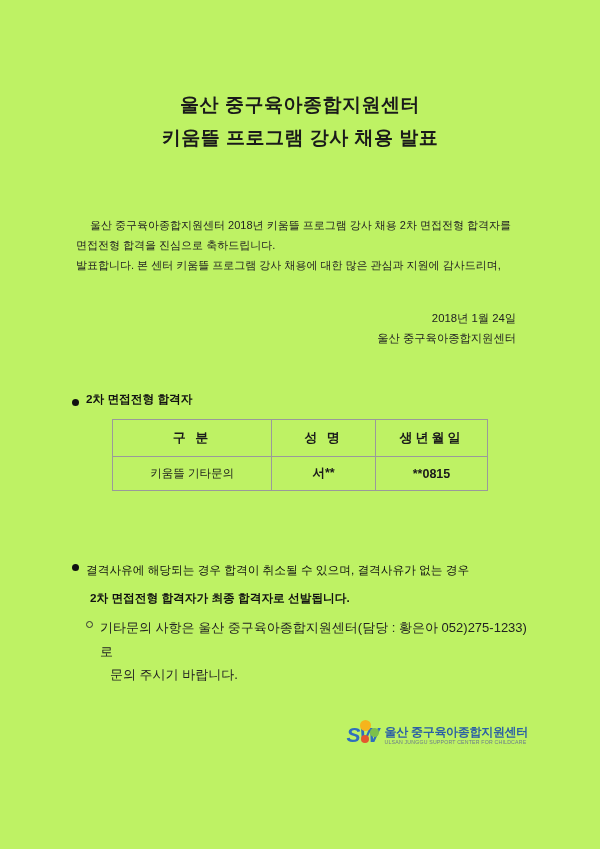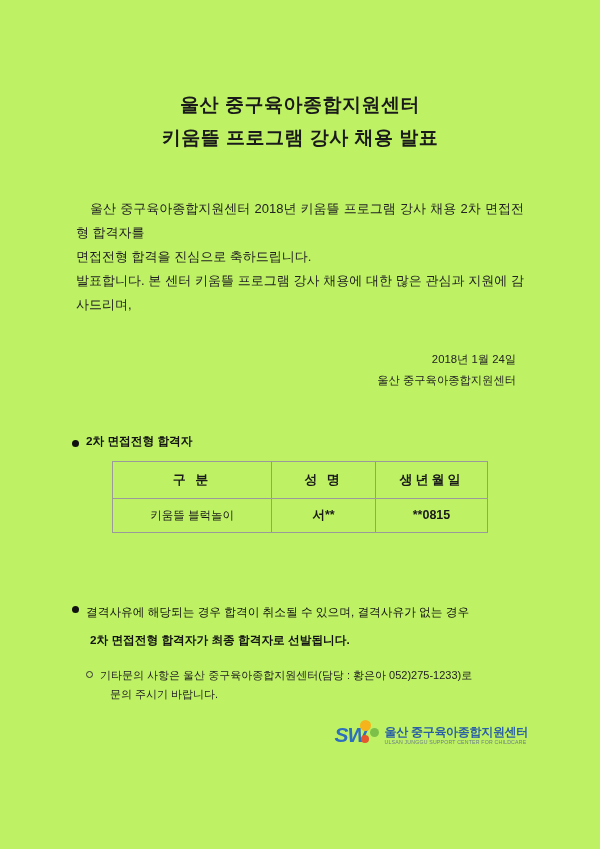--- a/index.html
+++ b/index.html
@@ -33,22 +33,22 @@
     text-align: center;
   }
   .title-line {
     font-size: 19px;
     font-weight: bold;
     letter-spacing: 0.5px;
     color: #1a1a1a;
     line-height: 1.75;
   }
   .intro {
-    margin-top: 42px;
-    font-size: 13px;
+    margin-top: 60px;
+    font-size: 11px;
     line-height: 1.85;
     color: #222222;
     text-align: justify;
     padding: 0 4px;
   }
   .intro p {
     margin: 0;
   }
   .intro .indent {
     display: inline-block;
@@ -135,25 +135,25 @@
   }
   .note-sub {
     margin-top: 7px;
     padding-left: 18px;
     font-size: 11.7px;
     font-weight: bold;
     color: #111111;
     line-height: 1.8;
   }
   .note-small {
-    margin-top: 16px;
+    margin-top: 8px;
     padding-left: 14px;
     display: flex;
     align-items: flex-start;
-    font-size: 11px;
+    font-size: 13px;
     color: #222222;
     line-height: 1.8;
   }
   .note-small .txt {
     display: block;
   }
   .note-small .txt .second {
     display: block;
     padding-left: 10px;
   }
@@ -166,21 +166,21 @@
   }
   .logo-mark {
     position: relative;
     width: 48px;
     height: 34px;
     margin-right: 6px;
     flex: 0 0 auto;
   }
   .logo-mark .sw-text {
     position: absolute;
-    left: 4px;
+    left: 16px;
     top: 4px;
     font-size: 21px;
     font-style: italic;
     font-weight: bold;
     color: #2e6fbd;
     letter-spacing: -1px;
   }
   .logo-mark .dot-y {
     position: absolute;
     width: 11px;
@@ -254,21 +254,21 @@
     <table class="result-table">
       <thead>
         <tr>
           <th class="col-1">구  분</th>
           <th class="col-2">성  명</th>
           <th class="col-3">생년월일</th>
         </tr>
       </thead>
       <tbody>
         <tr>
-          <td class="category">키움뜰 블럭놀이</td>
+          <td class="category">키움뜰 기타문의</td>
           <td class="name">서**</td>
           <td class="birth">**0815</td>
         </tr>
       </tbody>
     </table>
 
     <div class="note-block">
       <div class="note-line">
         <span class="bullet-dot"></span>
         <span>결격사유에 해당되는 경우 합격이 취소될 수 있으며, 결격사유가 없는 경우</span>

